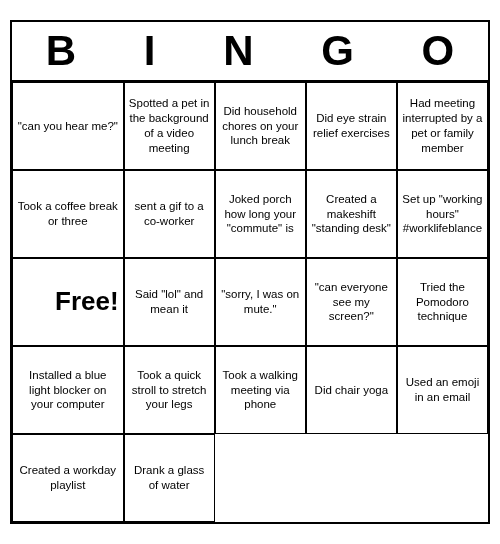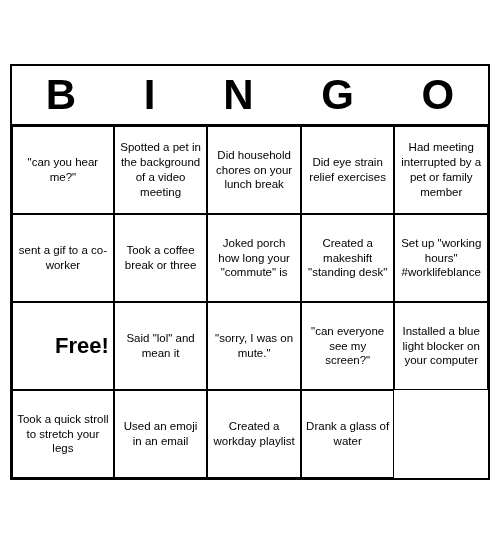--- a/index.html
+++ b/index.html
@@ -39,21 +39,21 @@
       display: flex;
       align-items: center;
       justify-content: center;
       text-align: center;
       padding: 6px 4px;
       font-size: 11.5px;
       line-height: 1.3;
       font-family: Arial, sans-serif;
     }
     .cell.free {
-      font-size: 22px;
+      font-size: 26px;
       font-weight: bold;
       padding-left: 42px;
     }
   </style>
 </head>
 <body>
 
 <div class="bingo-card">
   <div class="bingo-header">
     <span>B</span>
@@ -61,28 +61,31 @@
     <span>N</span>
     <span>G</span>
     <span>O</span>
   </div>
   <div class="bingo-grid">
   <div class="cell">"can you hear me?"</div>
       <div class="cell">Spotted a pet in the background of a video meeting</div>
       <div class="cell">Did household chores on your lunch break</div>
       <div class="cell">Did eye strain relief exercises</div>
       <div class="cell">Had meeting interrupted by a pet or family member</div>
+      <div class="cell">Took a coffee break or three</div>
       <div class="cell">sent a gif to a co-worker</div>
-      <div class="cell">Took a coffee break or three</div>
       <div class="cell">Joked porch how long your "commute" is</div>
       <div class="cell">Created a makeshift "standing desk"</div>
       <div class="cell">Set up "working hours" #worklifeblance</div>
       <div class="cell free">Free!</div>
       <div class="cell">Said "lol" and mean it</div>
       <div class="cell">"sorry, I was on mute."</div>
       <div class="cell">"can everyone see my screen?"</div>
+      <div class="cell">Tried the Pomodoro technique</div>
       <div class="cell">Installed a blue light blocker on your computer</div>
       <div class="cell">Took a quick stroll to stretch your legs</div>
+      <div class="cell">Took a walking meeting via phone</div>
+      <div class="cell">Did chair yoga</div>
       <div class="cell">Used an emoji in an email</div>
       <div class="cell">Created a workday playlist</div>
       <div class="cell">Drank a glass of water</div>
     </div>
 </div>
 
 </body></html>

